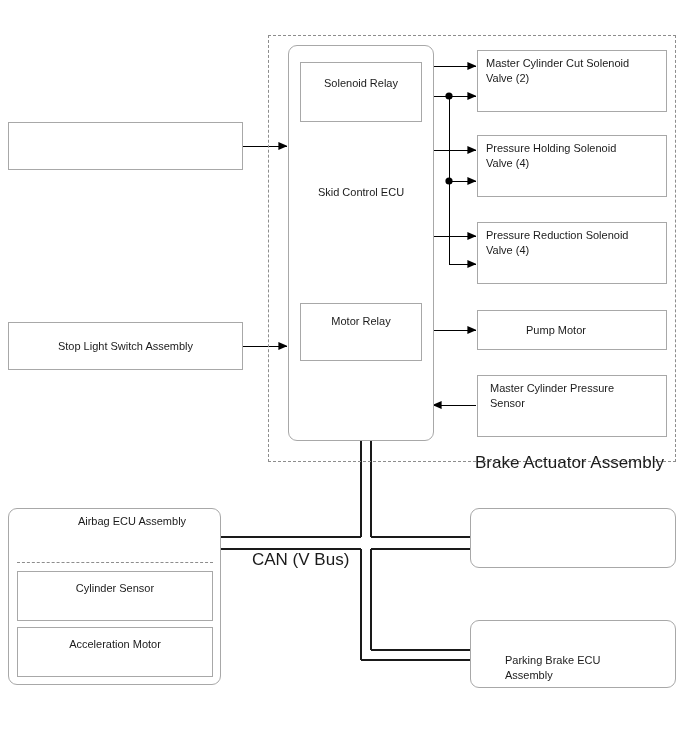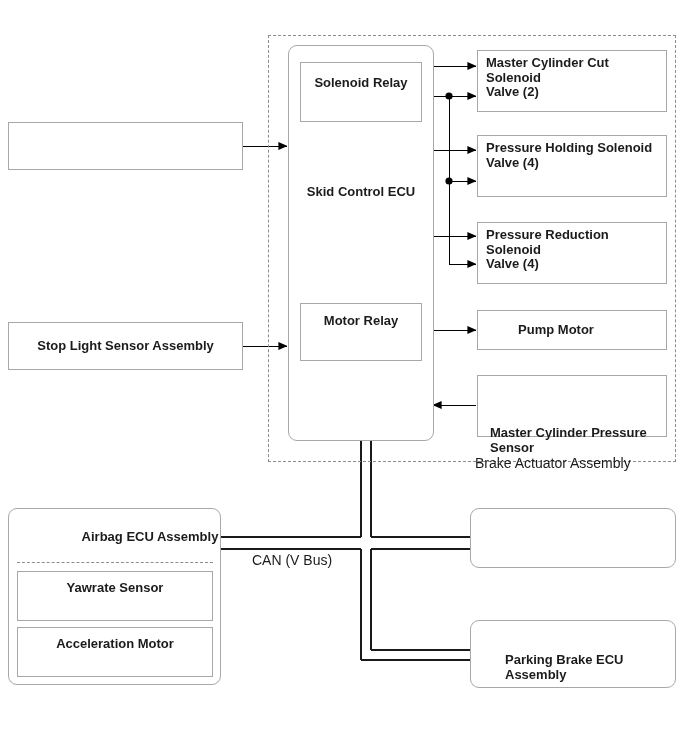--- a/index.html
+++ b/index.html
@@ -1,24 +1,24 @@
 <!DOCTYPE html>
 <html><head>
 <meta charset="utf-8">
 <style>
   html,body{margin:0;padding:0;background:#ffffff;}
   body{font-family:"Liberation Sans","DejaVu Sans",sans-serif;}
   #stage{position:relative;width:688px;height:755px;background:#ffffff;overflow:hidden;}
   #svgroot{position:absolute;left:0;top:0;width:688px;height:755px;}
   .nodebox{position:absolute;box-sizing:border-box;border:1px solid #a8a8a8;background:#ffffff;}
   .nodebox.round{border-radius:9px;}
-  .nodelabel{position:absolute;font-size:13px;color:#1b1b1b;line-height:14.5px;white-space:pre-line;font-weight:bold;}
+  .nodelabel{position:absolute;font-size:11px;color:#1b1b1b;line-height:14.5px;white-space:pre-line;}
   .nodelabel.ctr{text-align:center;}
   .nodelabel.lft{text-align:left;}
-  .freelabel{position:absolute;font-size:14px;color:#1b1b1b;line-height:14.5px;white-space:pre-line;}
+  .freelabel{position:absolute;font-size:17px;color:#1b1b1b;line-height:14.5px;white-space:pre-line;}
   .dashgroup{position:absolute;box-sizing:border-box;border:1px dashed #8d8d8d;background:transparent;}
   .dashdiv{position:absolute;border-top:1px dashed #8d8d8d;}
 </style>
 </head>
 <body>
 
 <div id="stage">
 
   <svg id="svgroot" viewBox="0 0 688 755">
     <defs>
@@ -107,34 +107,34 @@
 Valve (4)</div>
 
   <div class="nodebox" style="left:477px;top:222px;width:190px;height:62px;"></div>
   <div class="nodelabel lft" style="left:486px;top:228px;width:178px;">Pressure Reduction Solenoid
 Valve (4)</div>
 
   <div class="nodebox" style="left:477px;top:310px;width:190px;height:40px;"></div>
   <div class="nodelabel ctr" style="left:477px;top:323px;width:158px;">Pump Motor</div>
 
   <div class="nodebox" style="left:477px;top:375px;width:190px;height:62px;"></div>
-  <div class="nodelabel lft" style="left:490px;top:381px;width:172px;margin-top:45px;">Master Cylinder Pressure
+  <div class="nodelabel lft" style="left:490px;top:381px;width:172px;">Master Cylinder Pressure
 Sensor</div>
 
   <div class="nodebox" style="left:8px;top:122px;width:235px;height:48px;"></div>
 
   <div class="nodebox" style="left:8px;top:322px;width:235px;height:48px;"></div>
-  <div class="nodelabel ctr" style="left:8px;top:339px;width:235px;">Stop Light Sensor Assembly</div>
+  <div class="nodelabel ctr" style="left:8px;top:339px;width:235px;">Stop Light Switch Assembly</div>
 
   <div class="nodebox round" style="left:8px;top:508px;width:213px;height:177px;"></div>
-  <div class="nodelabel ctr" style="left:8px;top:530px;width:248px;padding-left:18px;">Airbag ECU Assembly</div>
+  <div class="nodelabel ctr" style="left:8px;top:514px;width:248px;">Airbag ECU Assembly</div>
   <div class="dashdiv" style="left:17px;top:562px;width:196px;"></div>
 
   <div class="nodebox" style="left:17px;top:571px;width:196px;height:50px;"></div>
-  <div class="nodelabel ctr" style="left:17px;top:581px;width:196px;">Yawrate Sensor</div>
+  <div class="nodelabel ctr" style="left:17px;top:581px;width:196px;">Cylinder Sensor</div>
 
   <div class="nodebox" style="left:17px;top:627px;width:196px;height:50px;"></div>
   <div class="nodelabel ctr" style="left:17px;top:637px;width:196px;">Acceleration Motor</div>
 
   <div class="nodebox round" style="left:470px;top:508px;width:206px;height:60px;"></div>
 
   <div class="nodebox round" style="left:470px;top:620px;width:206px;height:68px;"></div>
   <div class="nodelabel lft" style="left:505px;top:633px;width:178px;margin-top:20px;">Parking Brake ECU
 Assembly</div>
 

